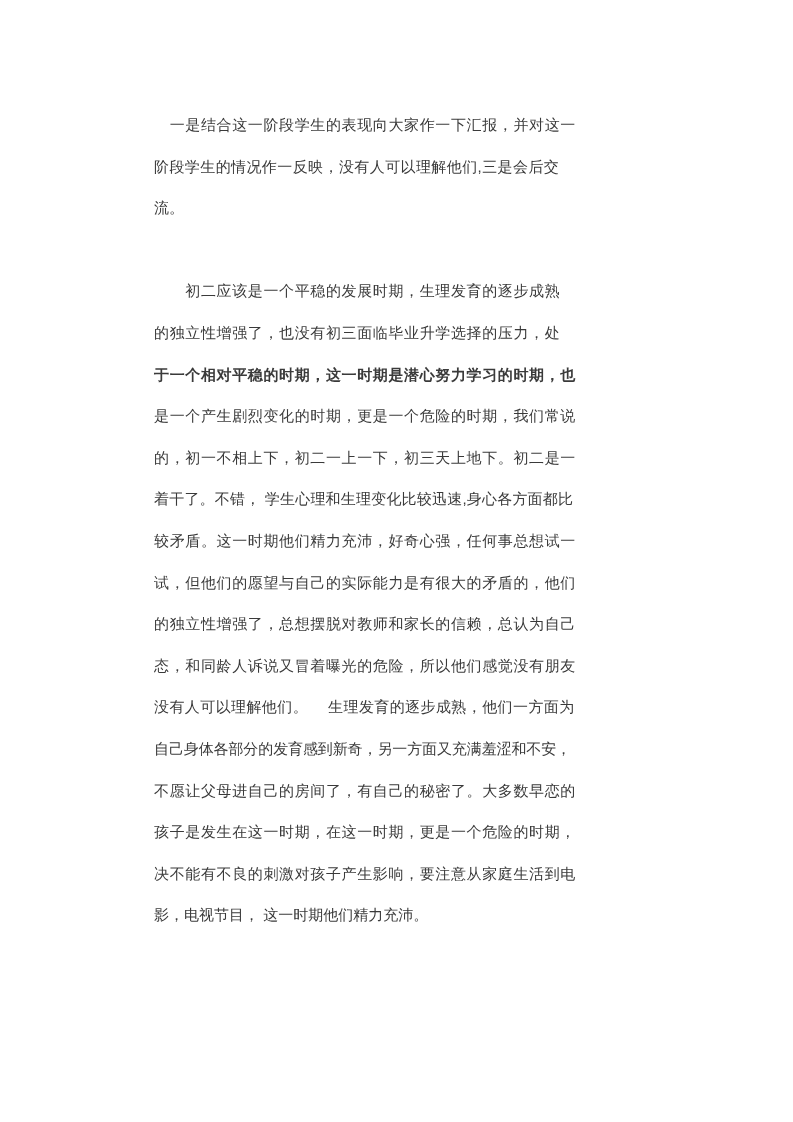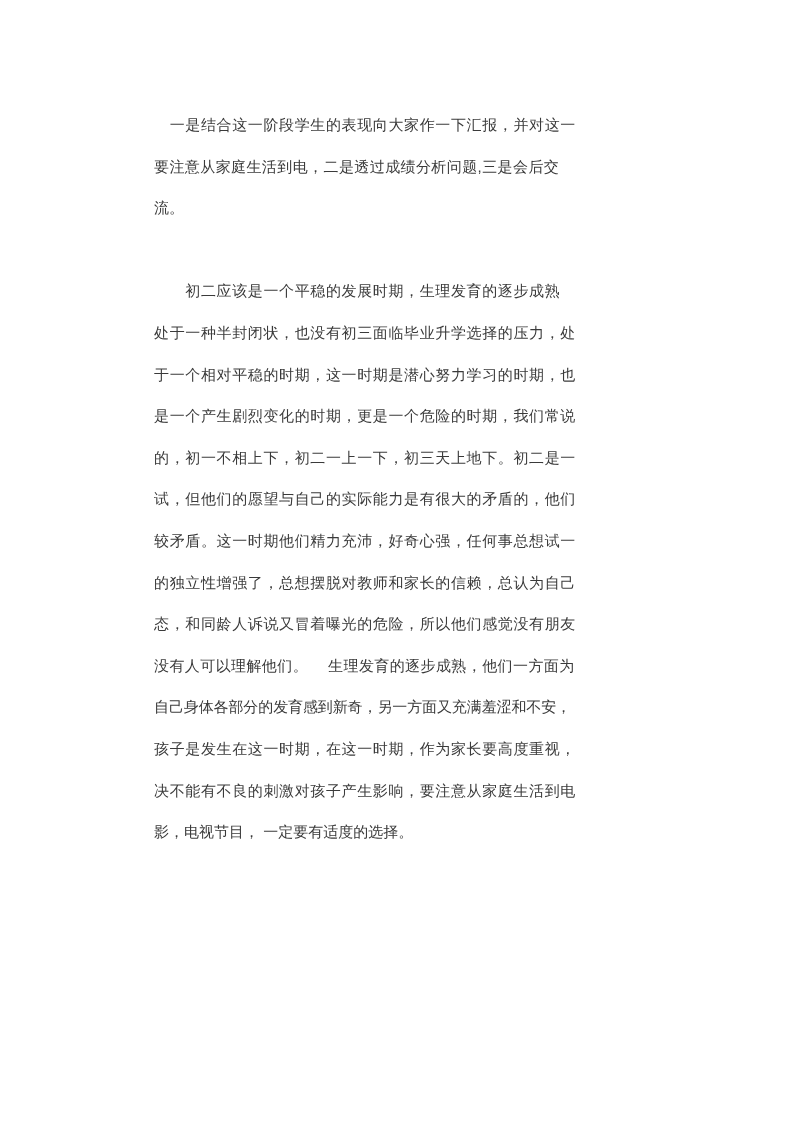--- a/index.html
+++ b/index.html
@@ -46,33 +46,35 @@
     white-space: pre;
   }
 </style>
 </head>
 <body>
 
 <div class="page">
   <div class="doc" style="color: rgb(58, 58, 58);">
       <div class="paragraph">
         <div class="para-line"><span class="line-text" style="letter-spacing: 0.62963px;">　一是结合这一阶段学生的表现向大家作一下汇报，并对这一</span></div>
-        <div class="para-line"><span class="line-text" style="letter-spacing: 0.408482px;">要注意从家庭生活到电，二是透过成绩分析问题,三是会后交</span></div>
+        <div class="para-line"><span class="line-text" style="letter-spacing: 0.408482px;">阶段学生的情况作一反映，没有人可以理解他们,三是会后交</span></div>
         <div class="para-line"><span class="line-text">流。</span></div>
       </div>
       <div class="paragraph">
         <div class="para-line"><span class="line-text" style="letter-spacing: 0.62963px;">　　初二应该是一个平稳的发展时期，生理发育的逐步成熟</span></div>
-        <div class="para-line"><span class="line-text" style="letter-spacing: 0.62963px;">处于一种半封闭状，也没有初三面临毕业升学选择的压力，处</span></div>
-        <div class="para-line"><span class="line-text" style="letter-spacing: 0.62963px;">于一个相对平稳的时期，这一时期是潜心努力学习的时期，也</span></div>
+        <div class="para-line"><span class="line-text" style="letter-spacing: 0.62963px;">的独立性增强了，也没有初三面临毕业升学选择的压力，处</span></div>
+        <div class="para-line"><span class="line-text" style="letter-spacing: 0.62963px; font-weight: bold;">于一个相对平稳的时期，这一时期是潜心努力学习的时期，也</span></div>
         <div class="para-line"><span class="line-text" style="letter-spacing: 0.62963px; font-family: Liberation Serif, serif;">是一个产生剧烈变化的时期，更是一个危险的时期，我们常说</span></div>
         <div class="para-line"><span class="line-text" style="letter-spacing: 0.62963px; text-align: right;">的，初一不相上下，初二一上一下，初三天上地下。初二是一</span></div>
+        <div class="para-line"><span class="line-text" style="letter-spacing: 0.202586px;">着干了。不错， 学生心理和生理变化比较迅速,身心各方面都比</span></div>
+        <div class="para-line"><span class="line-text" style="letter-spacing: 0.62963px;">较矛盾。这一时期他们精力充沛，好奇心强，任何事总想试一</span></div>
         <div class="para-line"><span class="line-text" style="letter-spacing: 0.62963px;">试，但他们的愿望与自己的实际能力是有很大的矛盾的，他们</span></div>
-        <div class="para-line"><span class="line-text" style="letter-spacing: 0.62963px;">较矛盾。这一时期他们精力充沛，好奇心强，任何事总想试一</span></div>
         <div class="para-line"><span class="line-text" style="letter-spacing: 0.62963px;">的独立性增强了，总想摆脱对教师和家长的信赖，总认为自己</span></div>
         <div class="para-line"><span class="line-text" style="letter-spacing: 0.62963px;">态，和同龄人诉说又冒着曝光的危险，所以他们感觉没有朋友</span></div>
         <div class="para-line"><span class="line-text" style="letter-spacing: 0.408482px; text-align: center;">没有人可以理解他们。　 生理发育的逐步成熟，他们一方面为</span></div>
         <div class="para-line"><span class="line-text" style="letter-spacing: -0.107143px; text-align: right;">自己身体各部分的发育感到新奇，另一方面又充满羞涩和不安，</span></div>
-        <div class="para-line"><span class="line-text" style="letter-spacing: 0.62963px;">孩子是发生在这一时期，在这一时期，作为家长要高度重视，</span></div>
+        <div class="para-line"><span class="line-text" style="letter-spacing: 0.62963px;">不愿让父母进自己的房间了，有自己的秘密了。大多数早恋的</span></div>
+        <div class="para-line"><span class="line-text" style="letter-spacing: 0.62963px;">孩子是发生在这一时期，在这一时期，更是一个危险的时期，</span></div>
         <div class="para-line"><span class="line-text" style="letter-spacing: 0.62963px; font-family: Liberation Mono, monospace;">决不能有不良的刺激对孩子产生影响，要注意从家庭生活到电</span></div>
-        <div class="para-line"><span class="line-text">影，电视节目， 一定要有适度的选择。</span></div>
+        <div class="para-line"><span class="line-text">影，电视节目， 这一时期他们精力充沛。</span></div>
       </div>
     </div>
 </div>
 
 </body></html>

